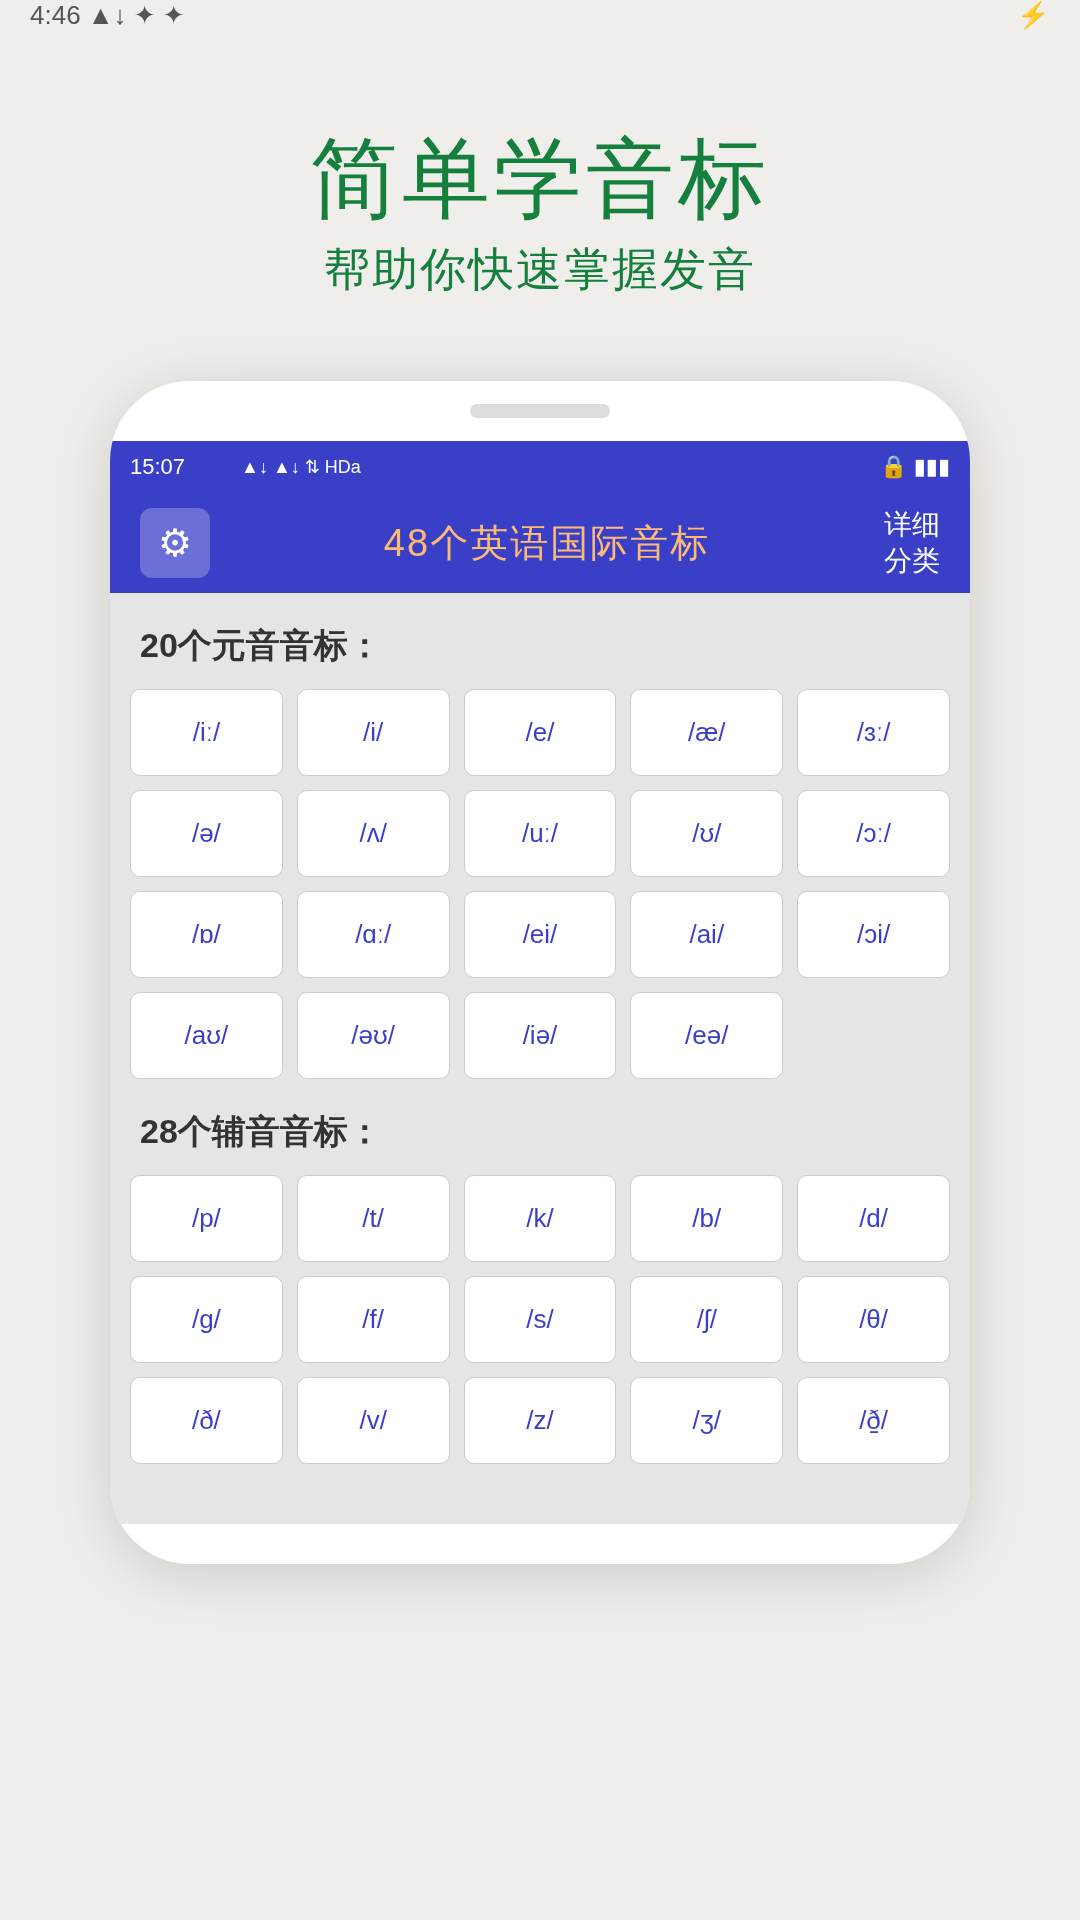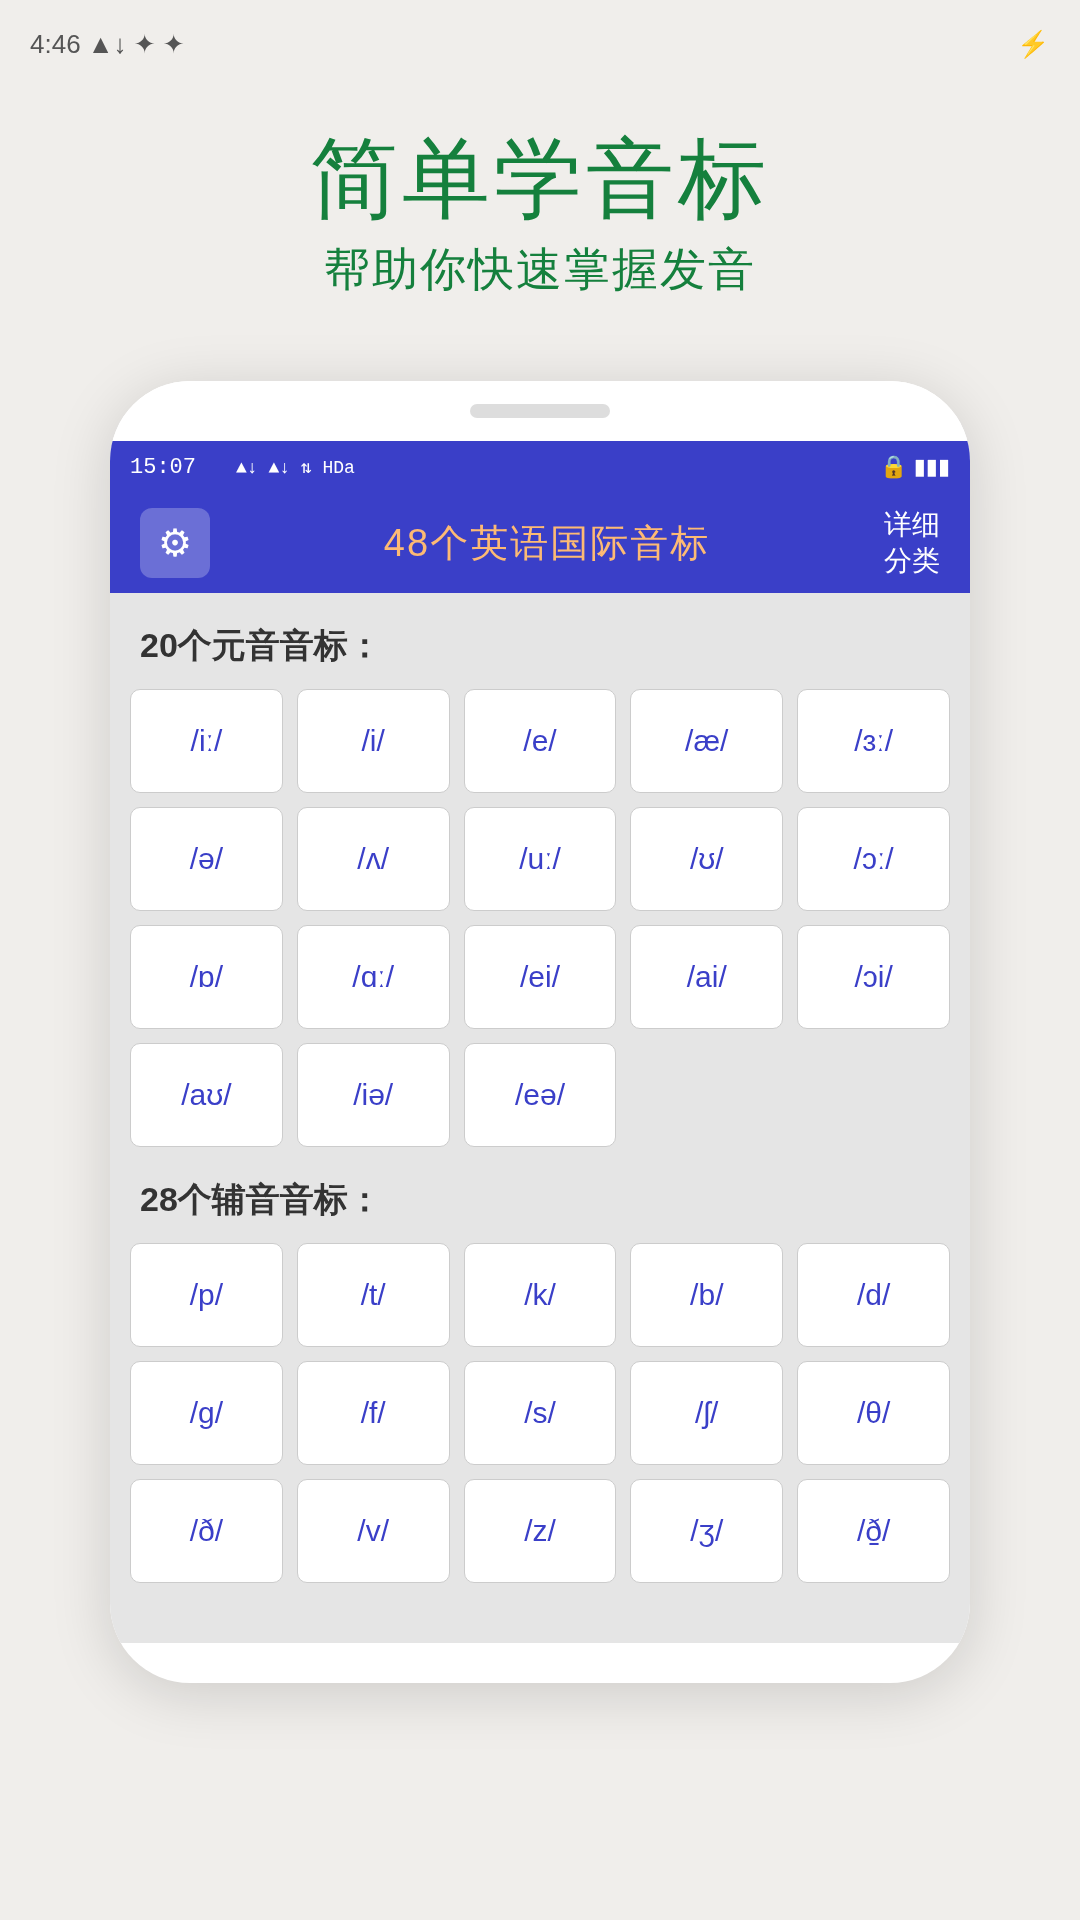--- a/index.html
+++ b/index.html
@@ -14,21 +14,21 @@
       align-items: center;
       position: relative;
       overflow-x: hidden;
     }
 
     
     .status-bar {
       width: 100%;
       height: 60px;
       display: flex;
-      align-items: flex-end;
+      align-items: flex-start;
       justify-content: space-between;
       padding: 0 30px;
       background: transparent;
     }
     .status-left {
       font-size: 26px;
       color: #555;
     }
     .status-right {
       font-size: 26px;
@@ -86,24 +86,23 @@
       display: flex;
       align-items: center;
       justify-content: space-between;
       padding: 0 20px;
       font-size: 22px;
       color: #fff;
     }
     .app-status-left {
       display: flex;
       align-items: center;
-      gap: 8px;
+      gap: 24px;
       color: #fff;
       font-size: 22px;
-      font-family: Liberation Mono, monospace;
     }
     .app-status-right {
       display: flex;
       align-items: center;
       gap: 8px;
     }
 
     
     .app-header {
       background: #3a3fc8;
@@ -155,25 +154,25 @@
       display: grid;
       grid-template-columns: repeat(5, 1fr);
       gap: 14px;
       margin-bottom: 30px;
     }
 
     .phonetic-btn {
       background: #fff;
       border: 1.5px solid #ccc;
       border-radius: 10px;
-      height: 104px;
+      height: 87px;
       display: flex;
       align-items: center;
       justify-content: center;
-      font-size: 30px;
+      font-size: 26px;
       color: #3a3fc8;
       cursor: pointer;
     }
 
     .section-title-consonant {
       font-size: 34px;
       font-weight: 700;
       color: #333;
       margin-bottom: 20px;
       padding-left: 10px;
@@ -232,20 +231,21 @@
         <div class="phonetic-btn">/ʌ/</div>
         <div class="phonetic-btn">/uː/</div>
         <div class="phonetic-btn">/ʊ/</div>
         <div class="phonetic-btn">/ɔː/</div>
         <div class="phonetic-btn">/ɒ/</div>
         <div class="phonetic-btn">/ɑː/</div>
         <div class="phonetic-btn">/ei/</div>
         <div class="phonetic-btn">/ai/</div>
         <div class="phonetic-btn">/ɔi/</div>
         <div class="phonetic-btn">/aʊ/</div>
+        <div class="phonetic-btn">/əʊ/</div>
         <div class="phonetic-btn">/iə/</div>
         <div class="phonetic-btn">/eə/</div>
       </div>
 
     <div class="section-title-consonant">28个辅音音标：</div>
     <div class="phonetic-grid" id="consonant-grid">
     <div class="phonetic-btn">/p/</div>
         <div class="phonetic-btn">/t/</div>
         <div class="phonetic-btn">/k/</div>
         <div class="phonetic-btn">/b/</div>

